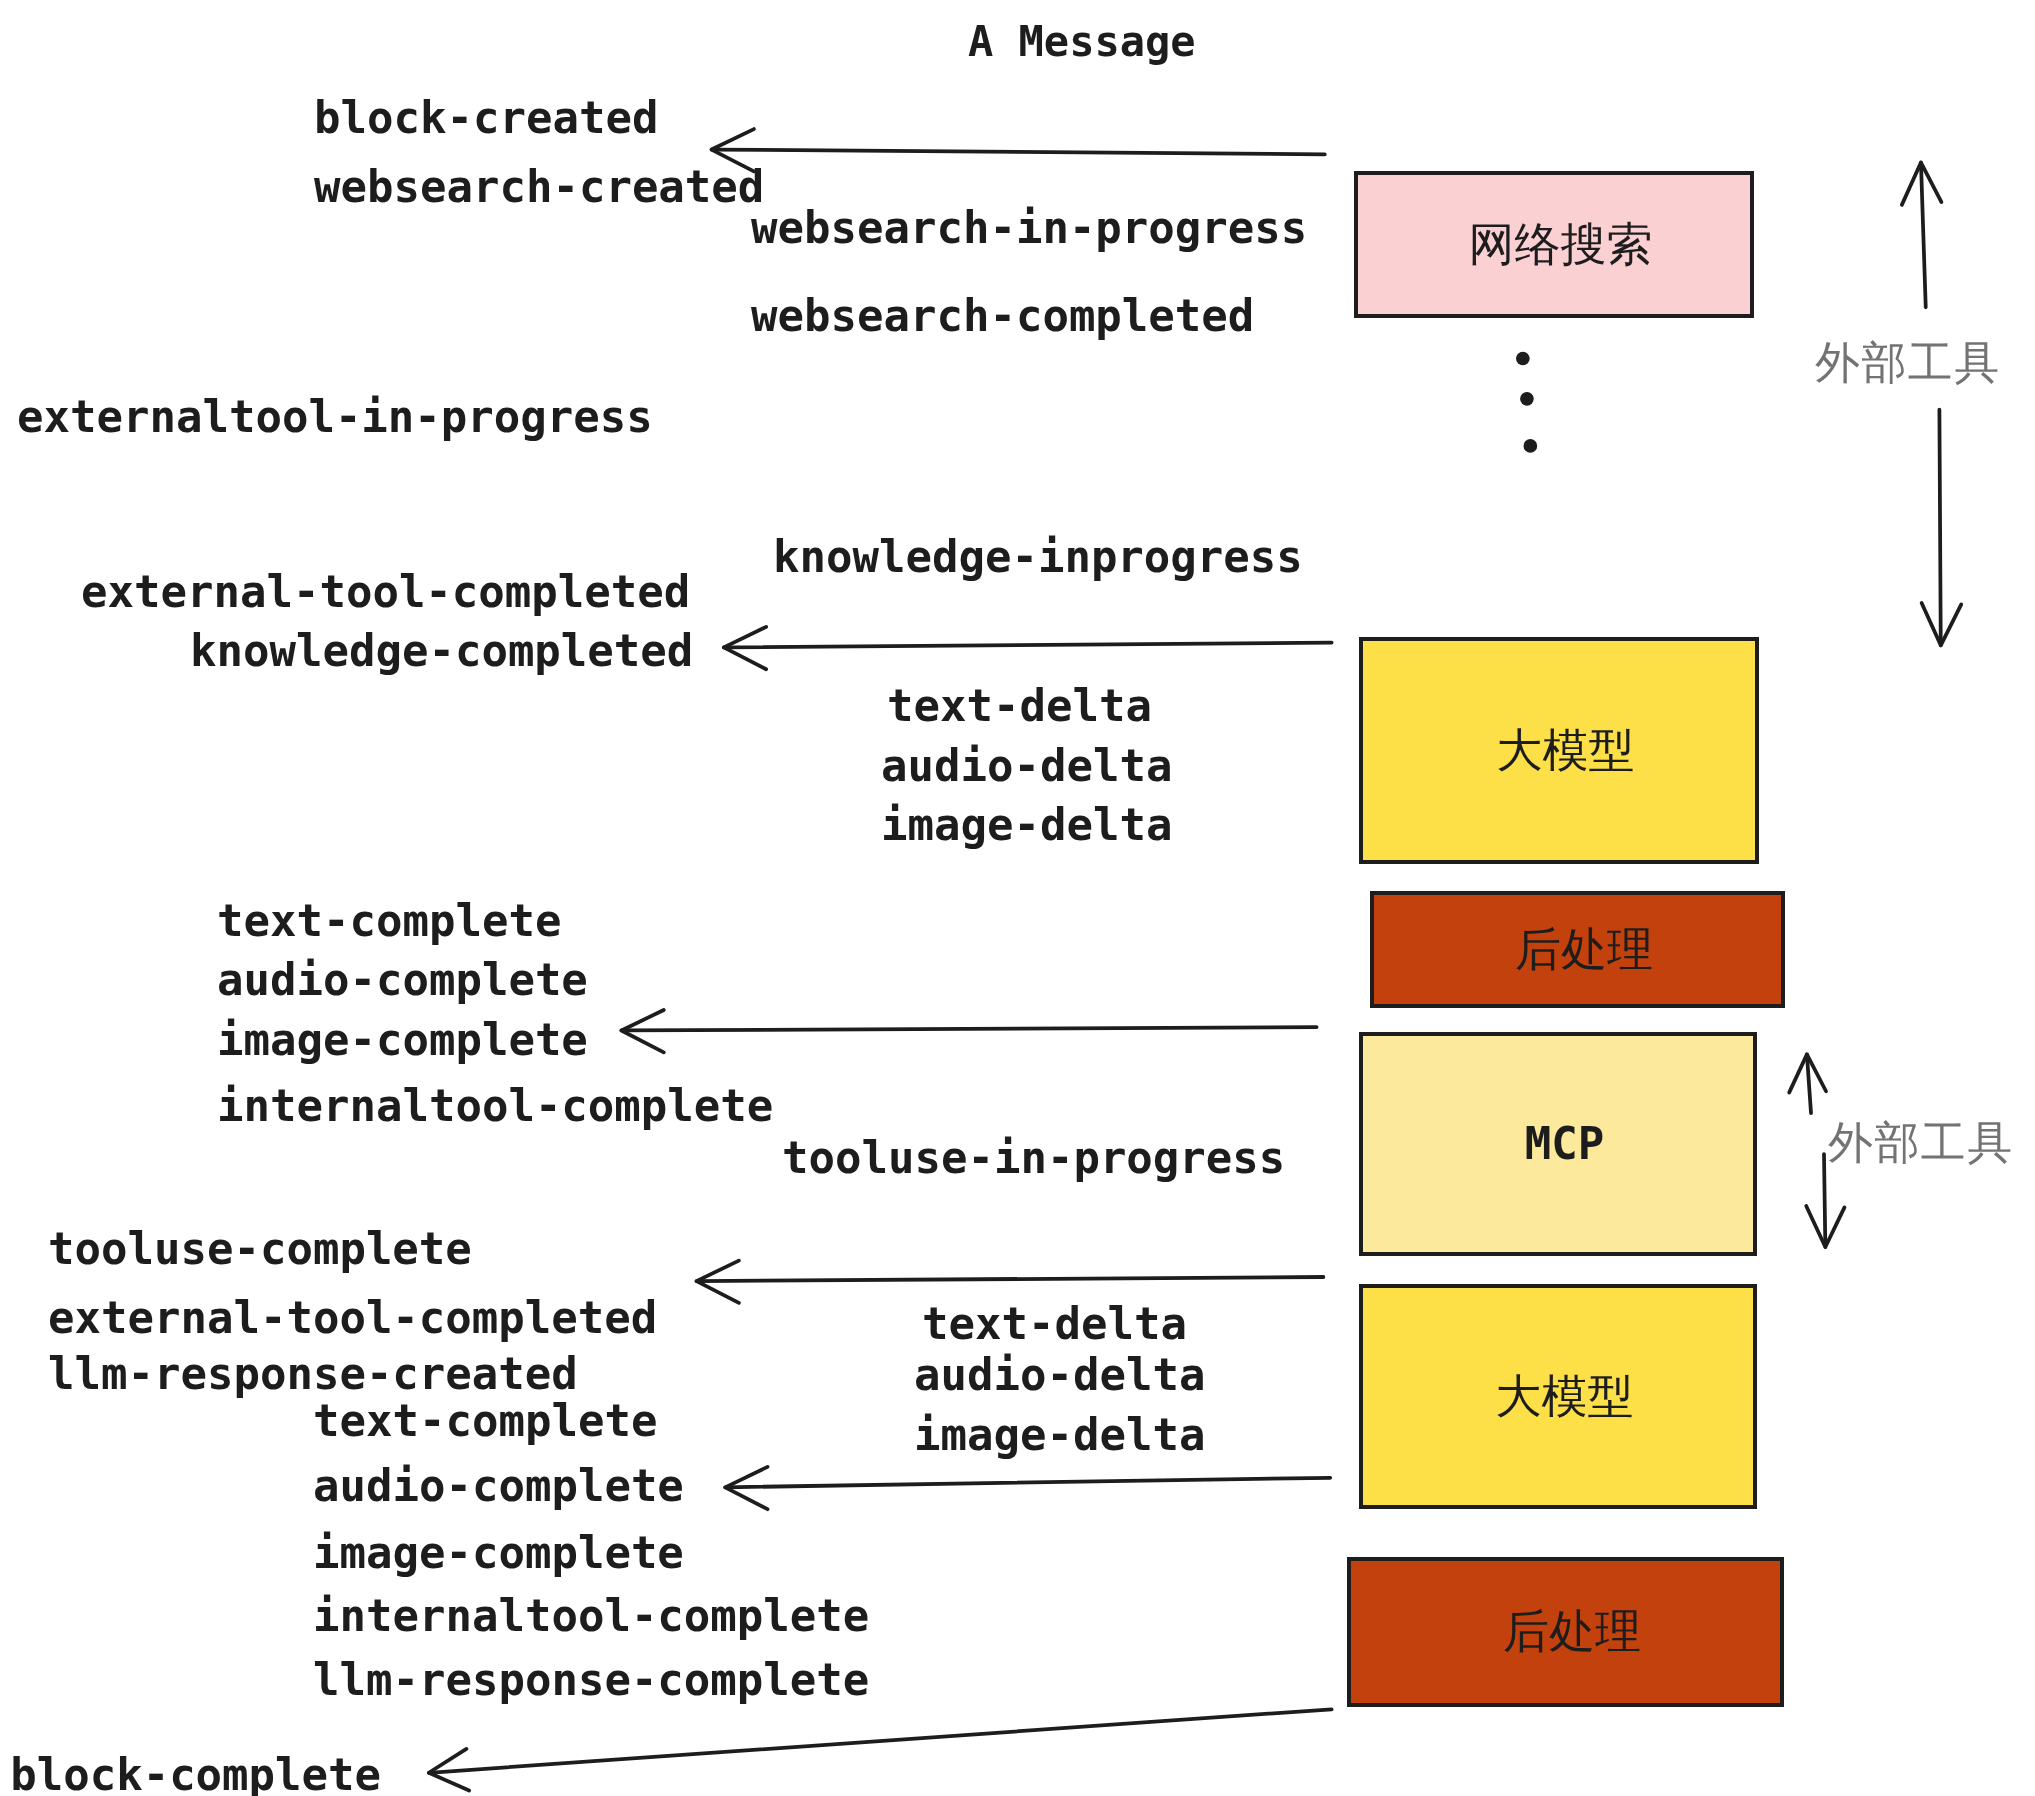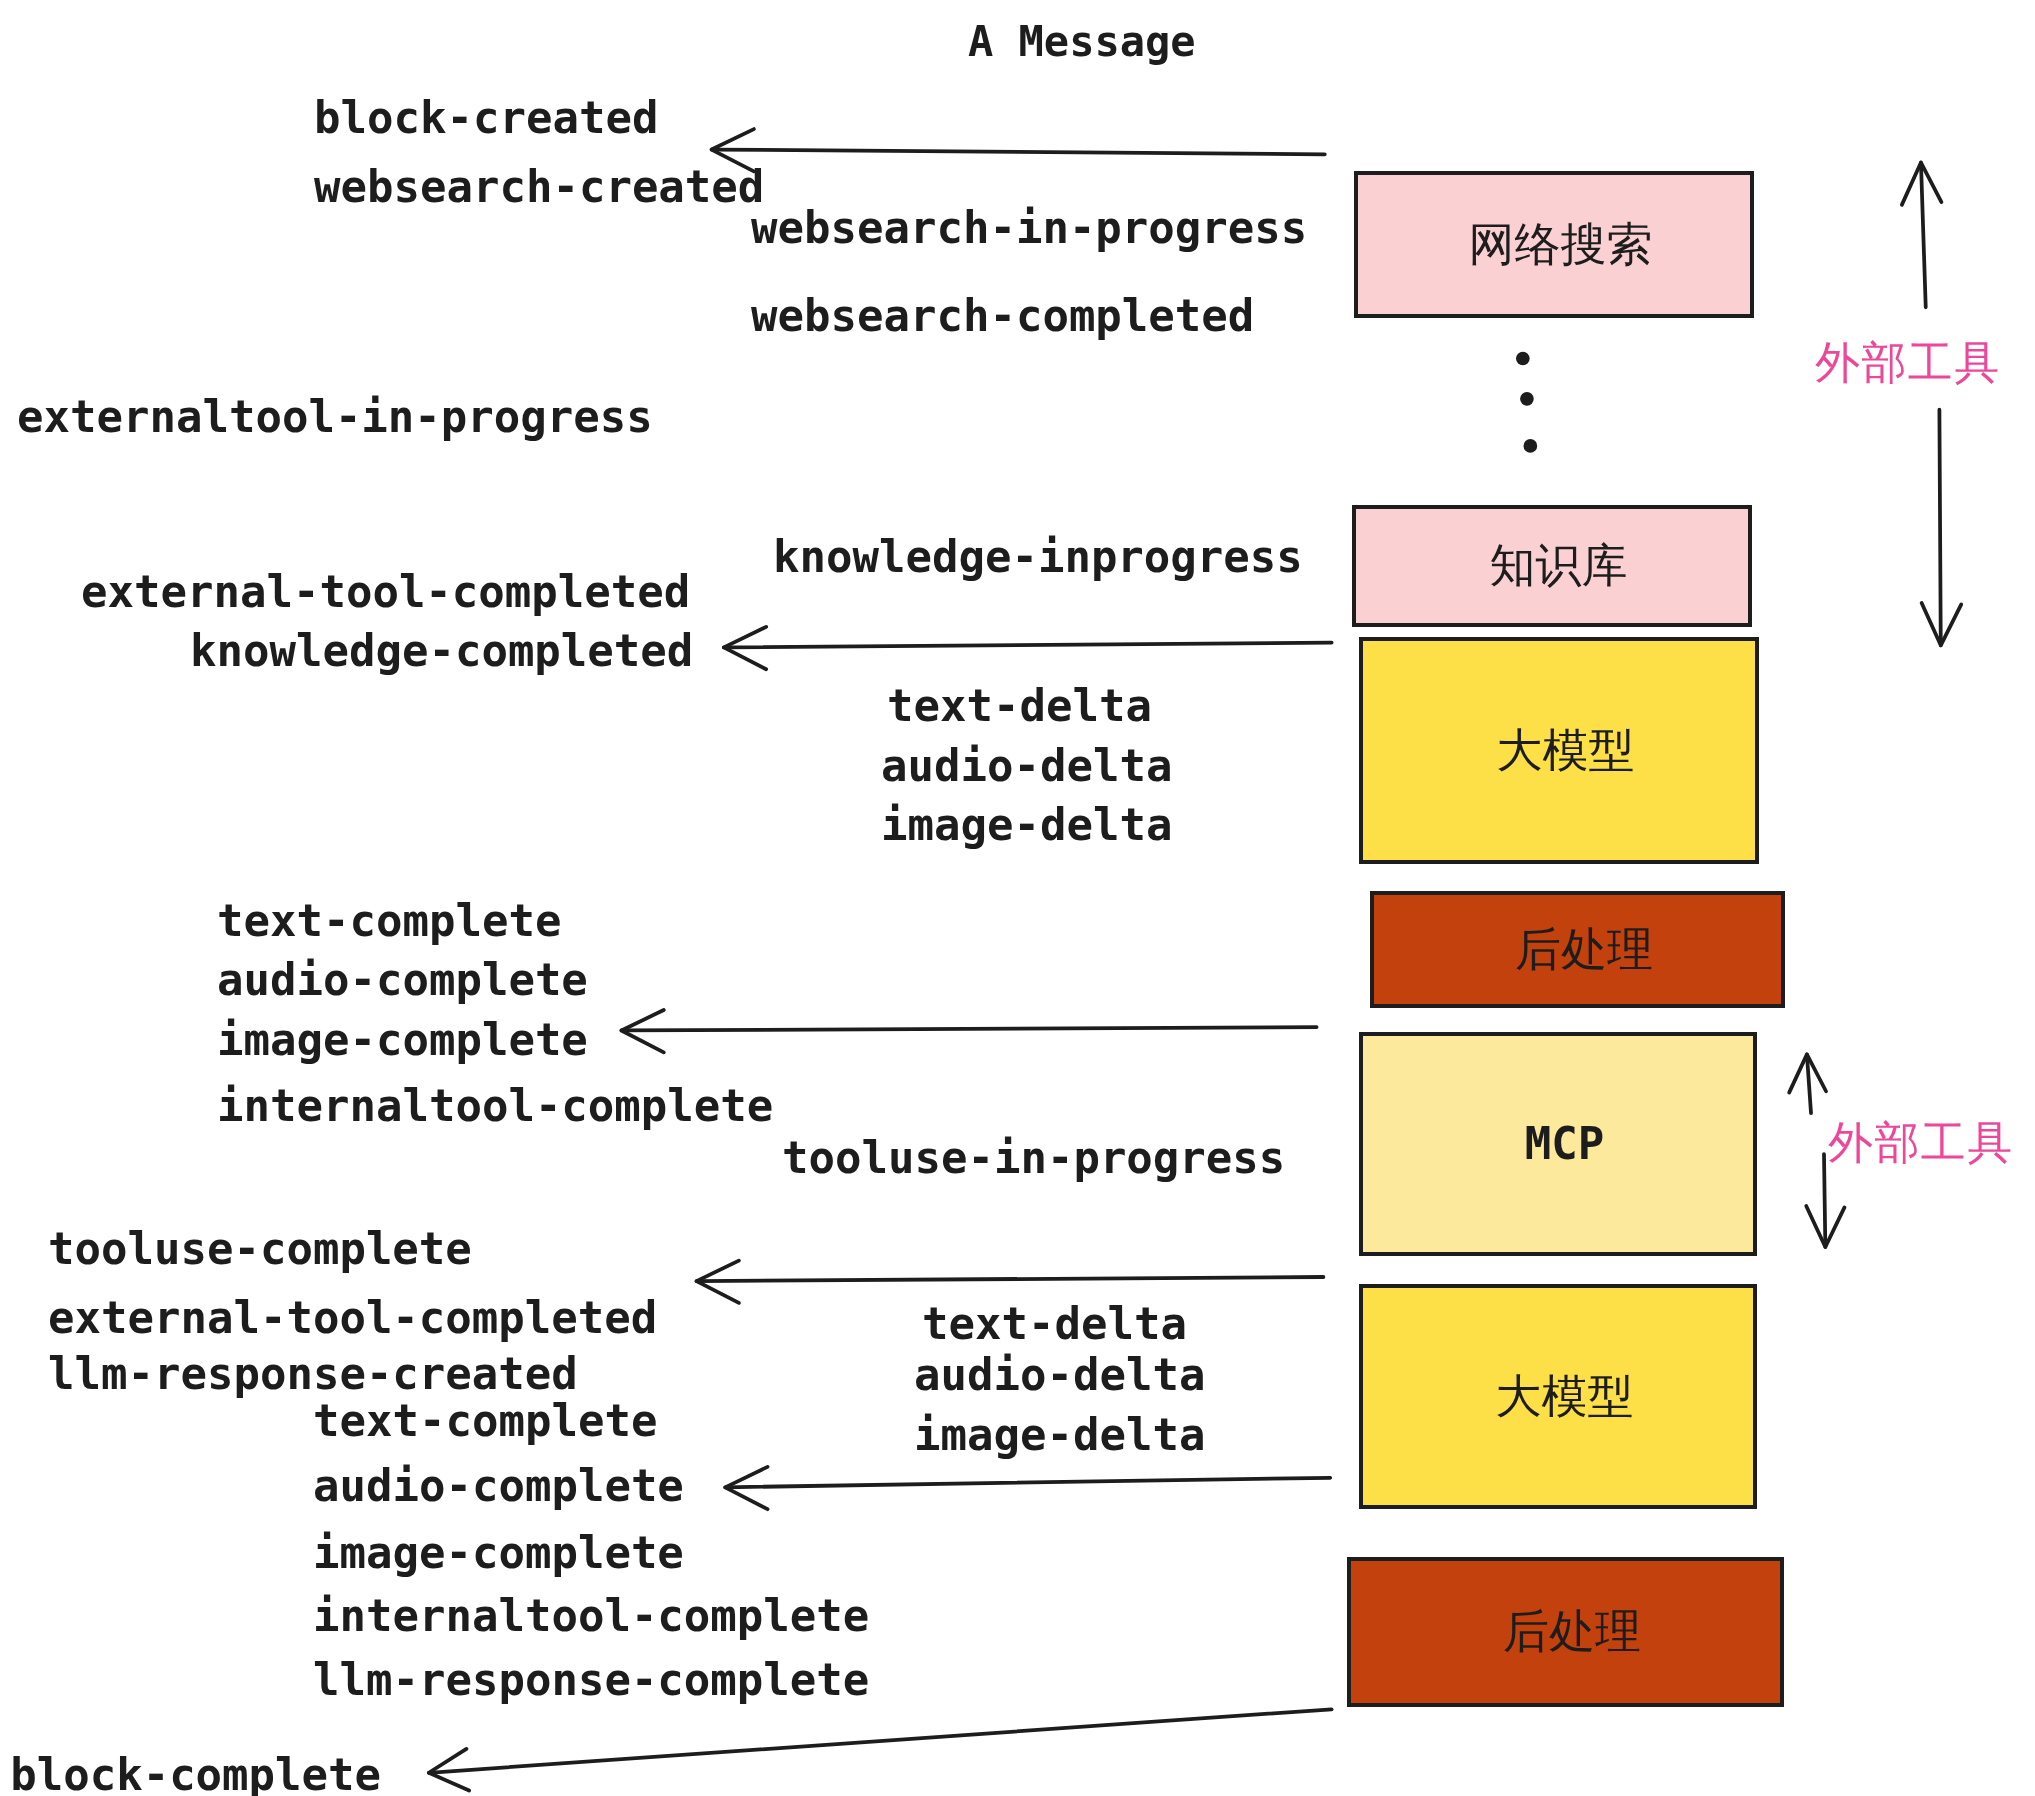--- a/index.html
+++ b/index.html
@@ -25,21 +25,21 @@
   .fill-white{background:#c2410c;}
   .box-label{
     font-family:"Liberation Sans","DejaVu Sans",sans-serif;
     font-size:46px;color:#1d1d1d;white-space:nowrap;
   }
   .mcp-label{
     font:bold 44px/1 "DejaVu Sans Mono",monospace;color:#1d1d1d;white-space:nowrap;text-align:right;
   }
   .side-label{
     position:absolute;font-family:"Liberation Sans","DejaVu Sans",sans-serif;
-    font-size:45px;letter-spacing:1.4px;color:#ec4899;white-space:nowrap;background:#ffffff;
+    font-size:45px;letter-spacing:1.4px;color:#737373;white-space:nowrap;background:#ffffff;
   }
   svg.overlay{position:absolute;left:0;top:0;pointer-events:none;}
   .stroke{stroke:#1d1d1d;stroke-width:5.5;fill:none;stroke-linecap:round;stroke-linejoin:round;}
   .dot{fill:#1d1d1d;stroke:none;}
 </style>
 </head>
 <body>
 
 <div class="canvas">
 
@@ -69,23 +69,20 @@
   <div class="evt" style="left:914px;top:1413px">image-delta</div>
   <div class="evt" style="left:313px;top:1399px">text-complete</div>
   <div class="evt" style="left:313px;top:1464px">audio-complete</div>
   <div class="evt" style="left:313px;top:1531px">image-complete</div>
   <div class="evt" style="left:313px;top:1594px">internaltool-complete</div>
   <div class="evt" style="left:313px;top:1658px">llm-response-complete</div>
   <div class="evt" style="left:10.2px;top:1753px">block-complete</div>
 
   <div class="box fill-pink" style="left:1354px;top:171px;width:400px;height:147px">
     <span class="box-label">网络搜索</span>
-  </div>
-  <div class="box fill-pink" style="left:1352px;top:505px;width:400px;height:122px">
-    <span class="box-label">知识库</span>
   </div>
   <div class="box fill-green" style="left:1359px;top:637px;width:400px;height:227px">
     <span class="box-label">大模型</span>
   </div>
   <div class="box fill-white" style="left:1370px;top:891px;width:415px;height:117px">
     <span class="box-label">后处理</span>
   </div>
   <div class="box fill-yellow" style="left:1359px;top:1032px;width:398px;height:224px">
     <span class="mcp-label">MCP</span>
   </div>

